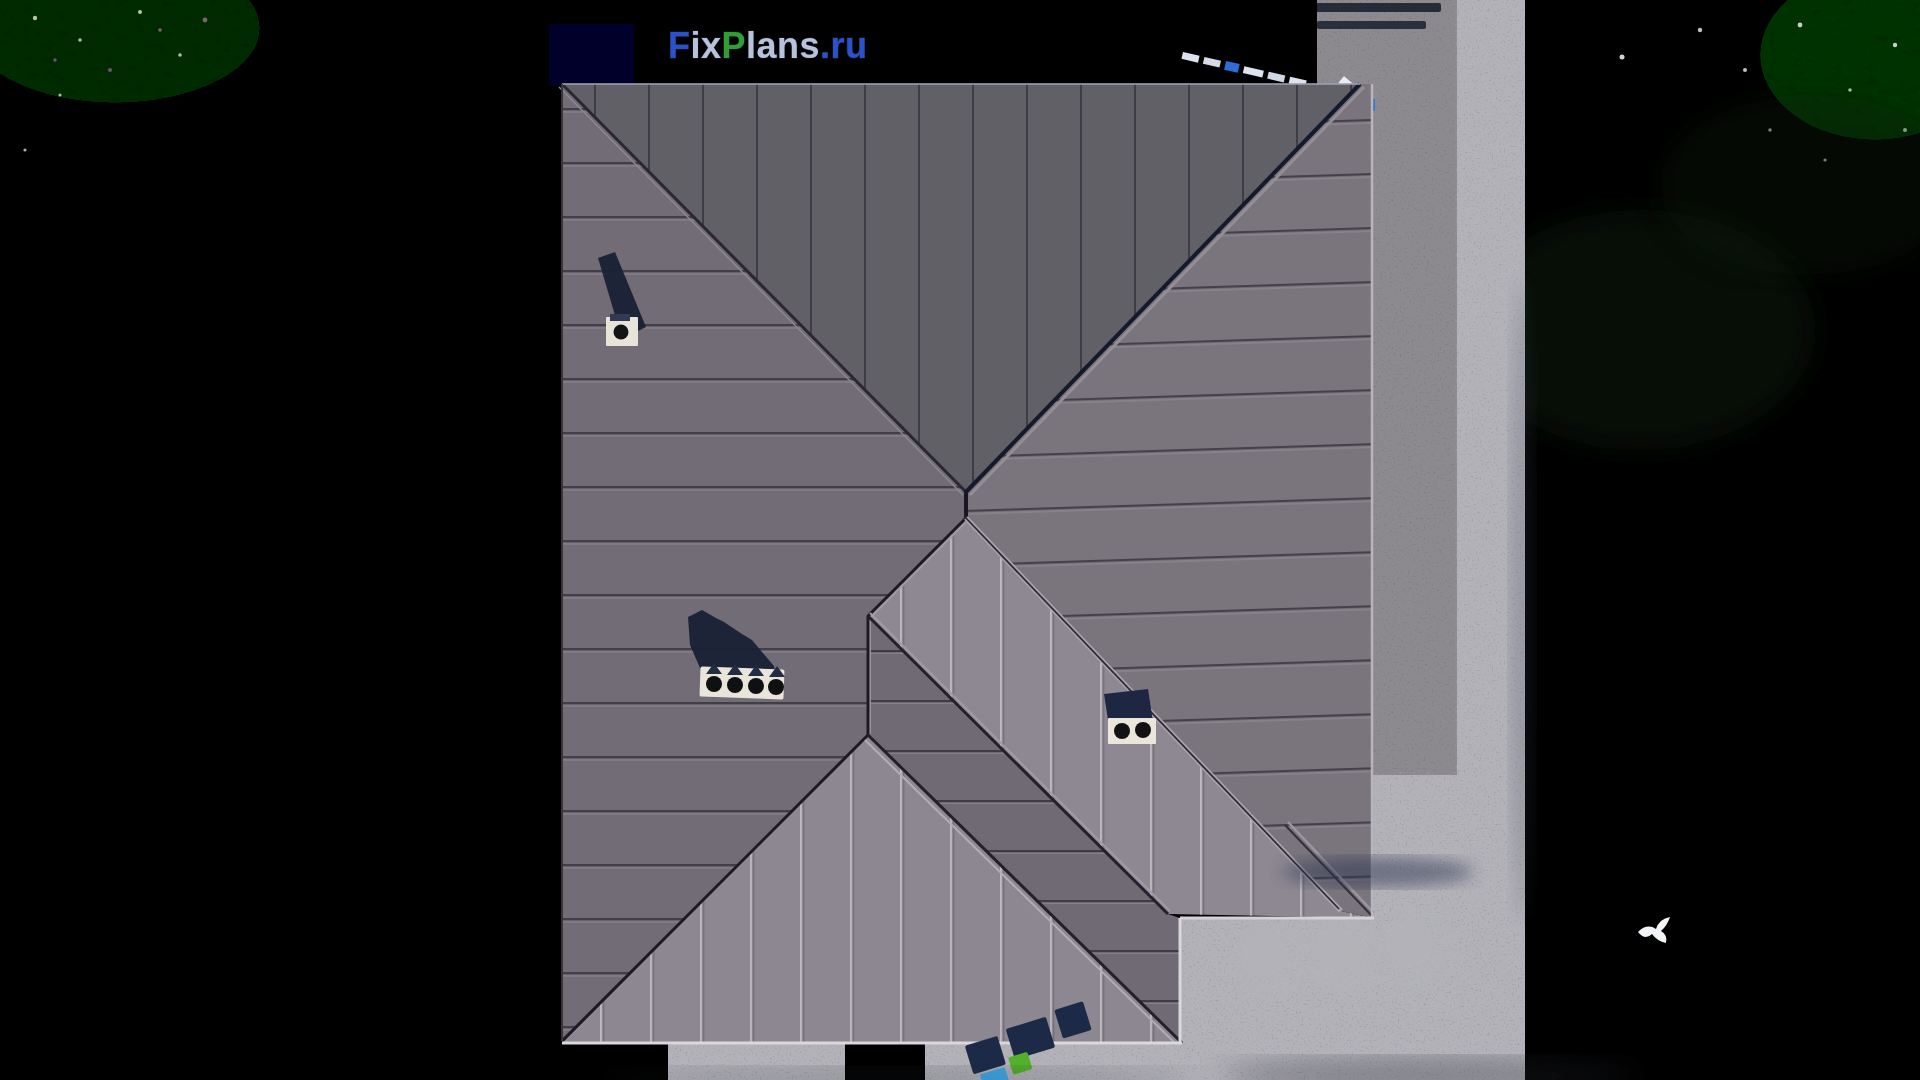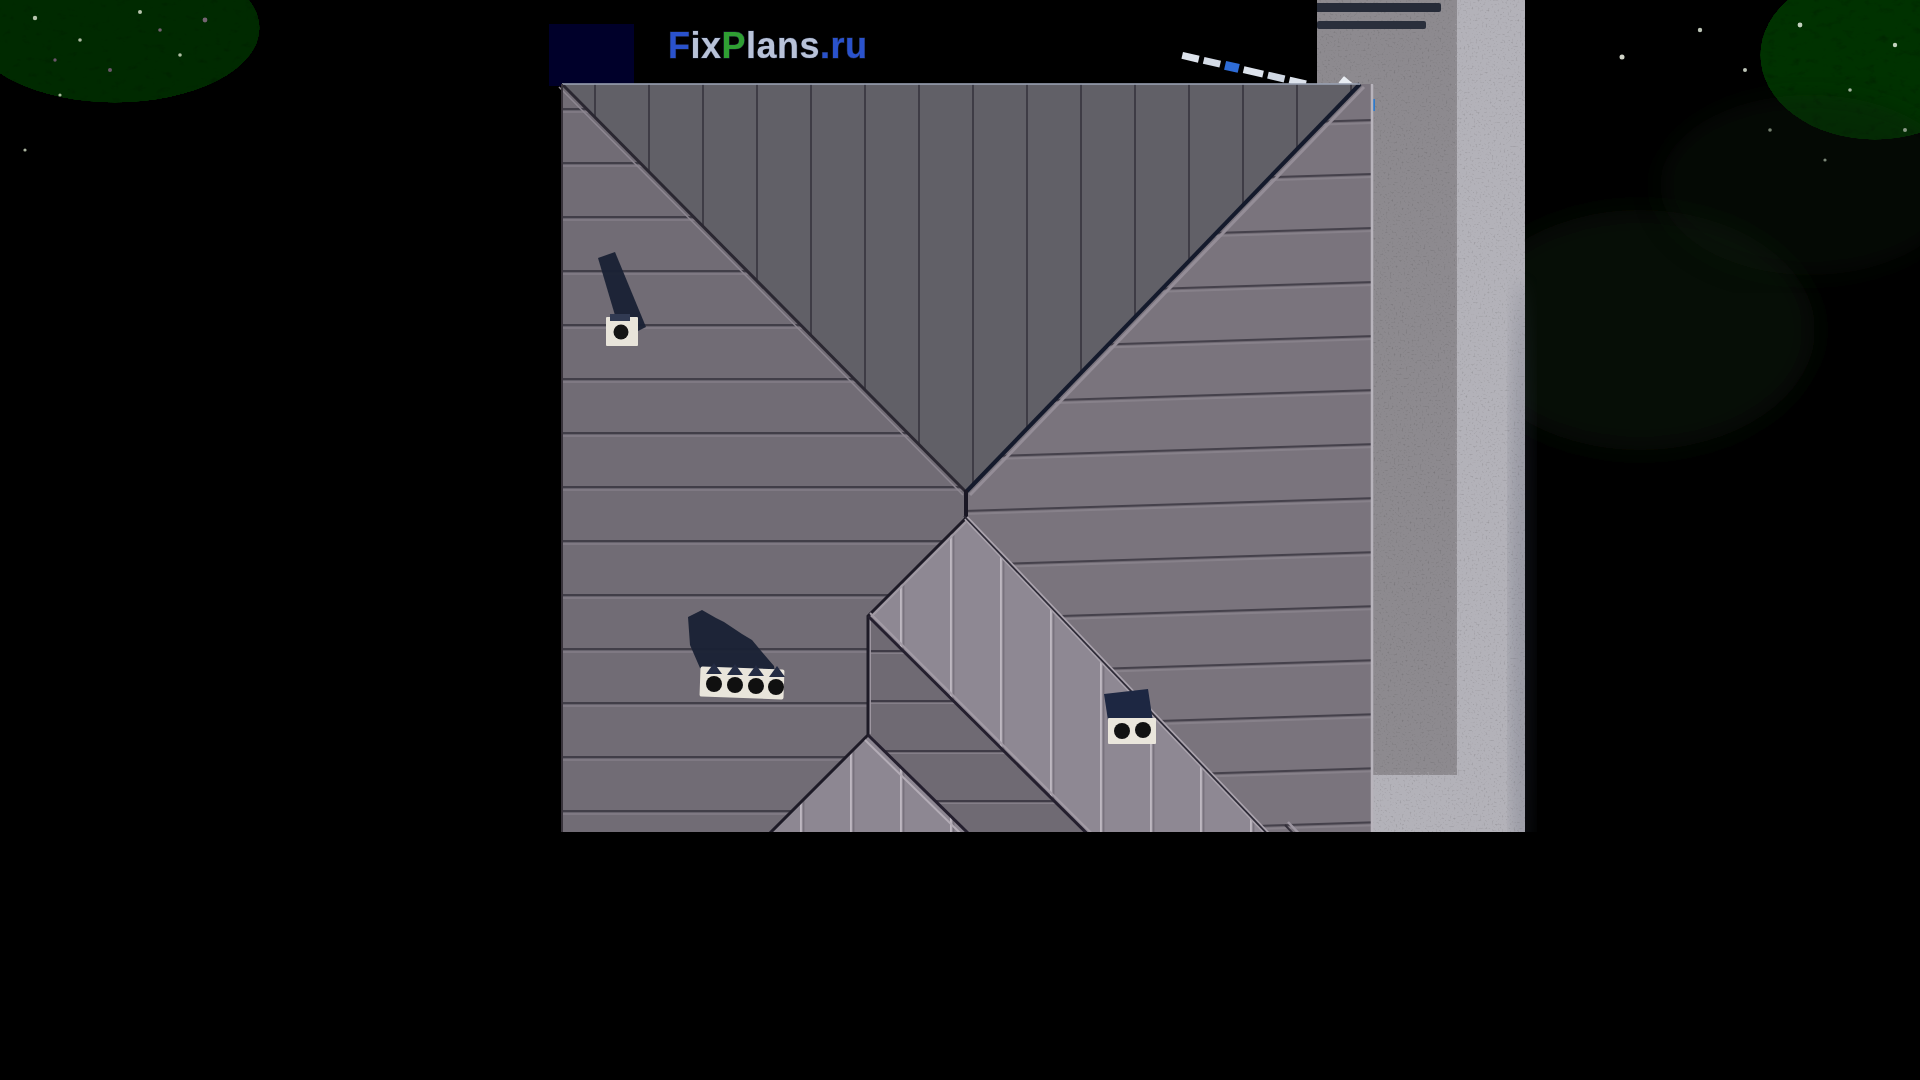--- a/index.html
+++ b/index.html
@@ -1,16 +1,16 @@
 <!DOCTYPE html>
 <html><head>
 <meta charset="utf-8">
 <style>
   html,body{margin:0;padding:0;background:#000;}
-  #stage{position:relative;width:1920px;height:832px;overflow:hidden;font-family:"Liberation Sans",sans-serif;}
+  #stage{position:relative;width:1920px;height:1080px;overflow:hidden;font-family:"Liberation Sans",sans-serif;}
   svg{display:block;}
 </style>
 </head>
 <body>
 
 <div id="stage">
 <svg width="1920" height="1080" viewBox="0 0 1920 1080">
   <defs>
     <filter id="vegTex" x="-2%" y="-2%" width="104%" height="104%">
       <feTurbulence type="fractalNoise" baseFrequency="0.09 0.14" numOctaves="4" seed="11" result="n"></feTurbulence>

